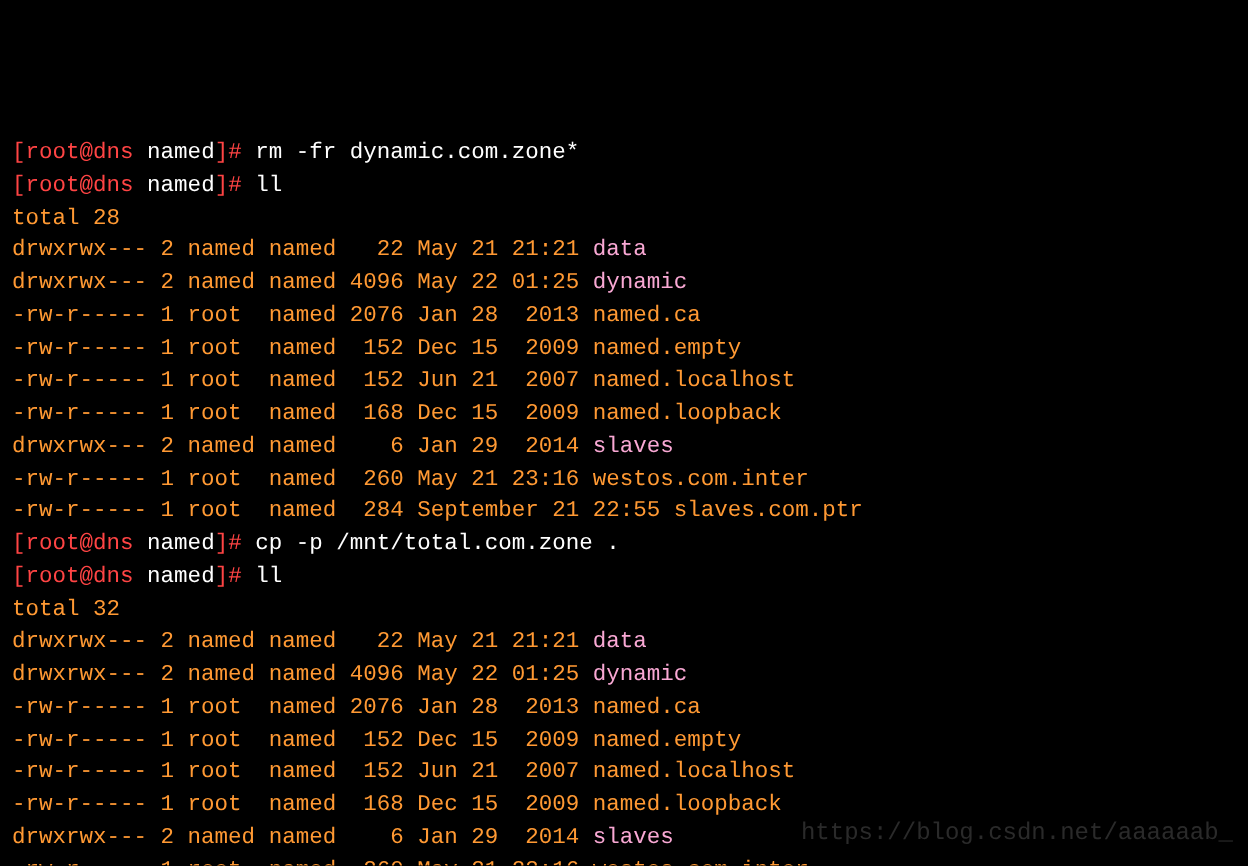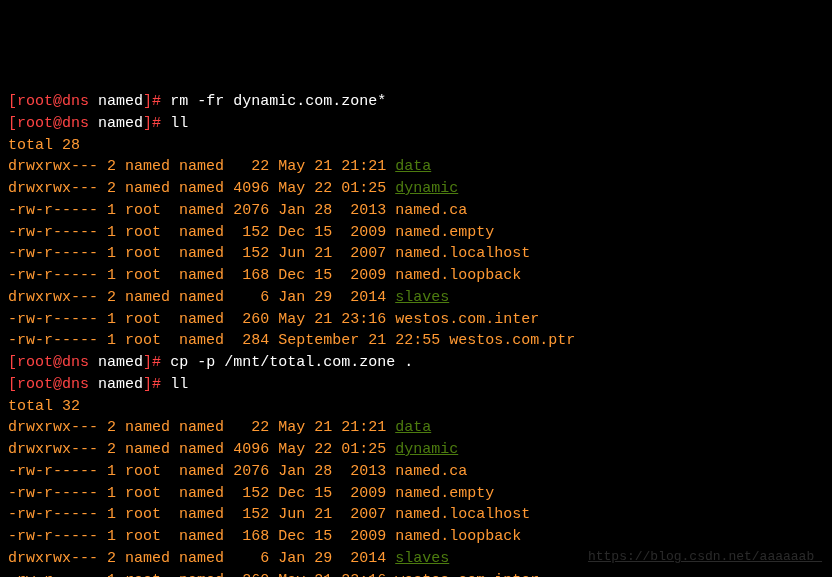--- a/index.html
+++ b/index.html
@@ -12,48 +12,47 @@
       white-space: pre;
       color: #fff;
       width: 832px;
       height: 577px;
       overflow: hidden;
       position: relative;
     }
     .red { color: #ff4444; }
     .white { color: #ffffff; }
     .orange { color: #ff9933; }
-    .blue { color: #4d7c0f; text-decoration: underline; }
+    .blue { color: #f9a8d4; }
     .watermark {
       position: absolute;
       bottom: 10px;
       right: 10px;
       color: #555;
-      font-size: 13px;
+      font-size: 16px;
       opacity: 0.5;
-      text-decoration: underline;
     }
   </style>
 </head>
 <body>
 
 
 
 <div id="terminal"><span class="red">[</span><span class="red">root</span><span class="red">@</span><span class="red">dns</span> <span class="white">named</span><span class="red">]</span><span class="red"># </span><span class="white">rm -fr dynamic.com.zone*</span>
 <span class="red">[</span><span class="red">root</span><span class="red">@</span><span class="red">dns</span> <span class="white">named</span><span class="red">]</span><span class="red"># </span><span class="white">ll</span>
 <span class="orange">total 28</span>
 <span class="orange">drwxrwx---</span> <span class="orange">2</span> <span class="orange">named</span> <span class="orange">named</span> <span class="orange">  22</span> <span class="orange">May 21 21:21</span> <span class="blue">data</span>
 <span class="orange">drwxrwx---</span> <span class="orange">2</span> <span class="orange">named</span> <span class="orange">named</span> <span class="orange">4096</span> <span class="orange">May 22 01:25</span> <span class="blue">dynamic</span>
 <span class="orange">-rw-r-----</span> <span class="orange">1</span> <span class="orange">root </span> <span class="orange">named</span> <span class="orange">2076</span> <span class="orange">Jan 28  2013</span> <span class="orange">named.ca</span>
 <span class="orange">-rw-r-----</span> <span class="orange">1</span> <span class="orange">root </span> <span class="orange">named</span> <span class="orange"> 152</span> <span class="orange">Dec 15  2009</span> <span class="orange">named.empty</span>
 <span class="orange">-rw-r-----</span> <span class="orange">1</span> <span class="orange">root </span> <span class="orange">named</span> <span class="orange"> 152</span> <span class="orange">Jun 21  2007</span> <span class="orange">named.localhost</span>
 <span class="orange">-rw-r-----</span> <span class="orange">1</span> <span class="orange">root </span> <span class="orange">named</span> <span class="orange"> 168</span> <span class="orange">Dec 15  2009</span> <span class="orange">named.loopback</span>
 <span class="orange">drwxrwx---</span> <span class="orange">2</span> <span class="orange">named</span> <span class="orange">named</span> <span class="orange">   6</span> <span class="orange">Jan 29  2014</span> <span class="blue">slaves</span>
 <span class="orange">-rw-r-----</span> <span class="orange">1</span> <span class="orange">root </span> <span class="orange">named</span> <span class="orange"> 260</span> <span class="orange">May 21 23:16</span> <span class="orange">westos.com.inter</span>
-<span class="orange">-rw-r-----</span> <span class="orange">1</span> <span class="orange">root </span> <span class="orange">named</span> <span class="orange"> 284</span> <span class="orange">September 21 22:55</span> <span class="orange">westos.com.ptr</span>
+<span class="orange">-rw-r-----</span> <span class="orange">1</span> <span class="orange">root </span> <span class="orange">named</span> <span class="orange"> 284</span> <span class="orange">September 21 22:55</span> <span class="orange">slaves.com.ptr</span>
 <span class="red">[</span><span class="red">root</span><span class="red">@</span><span class="red">dns</span> <span class="white">named</span><span class="red">]</span><span class="red"># </span><span class="white">cp -p /mnt/total.com.zone .</span>
 <span class="red">[</span><span class="red">root</span><span class="red">@</span><span class="red">dns</span> <span class="white">named</span><span class="red">]</span><span class="red"># </span><span class="white">ll</span>
 <span class="orange">total 32</span>
 <span class="orange">drwxrwx---</span> <span class="orange">2</span> <span class="orange">named</span> <span class="orange">named</span> <span class="orange">  22</span> <span class="orange">May 21 21:21</span> <span class="blue">data</span>
 <span class="orange">drwxrwx---</span> <span class="orange">2</span> <span class="orange">named</span> <span class="orange">named</span> <span class="orange">4096</span> <span class="orange">May 22 01:25</span> <span class="blue">dynamic</span>
 <span class="orange">-rw-r-----</span> <span class="orange">1</span> <span class="orange">root </span> <span class="orange">named</span> <span class="orange">2076</span> <span class="orange">Jan 28  2013</span> <span class="orange">named.ca</span>
 <span class="orange">-rw-r-----</span> <span class="orange">1</span> <span class="orange">root </span> <span class="orange">named</span> <span class="orange"> 152</span> <span class="orange">Dec 15  2009</span> <span class="orange">named.empty</span>
 <span class="orange">-rw-r-----</span> <span class="orange">1</span> <span class="orange">root </span> <span class="orange">named</span> <span class="orange"> 152</span> <span class="orange">Jun 21  2007</span> <span class="orange">named.localhost</span>
 <span class="orange">-rw-r-----</span> <span class="orange">1</span> <span class="orange">root </span> <span class="orange">named</span> <span class="orange"> 168</span> <span class="orange">Dec 15  2009</span> <span class="orange">named.loopback</span>
 <span class="orange">drwxrwx---</span> <span class="orange">2</span> <span class="orange">named</span> <span class="orange">named</span> <span class="orange">   6</span> <span class="orange">Jan 29  2014</span> <span class="blue">slaves</span>

